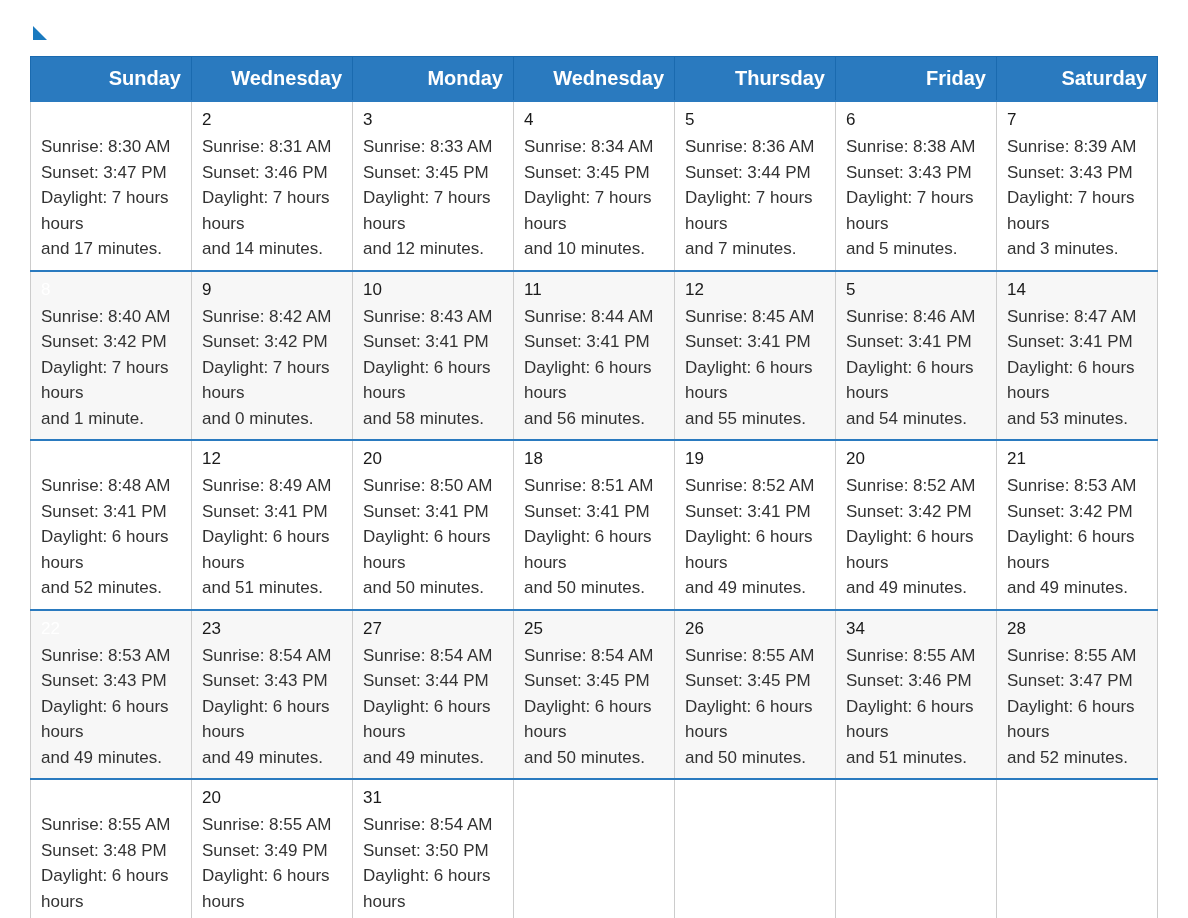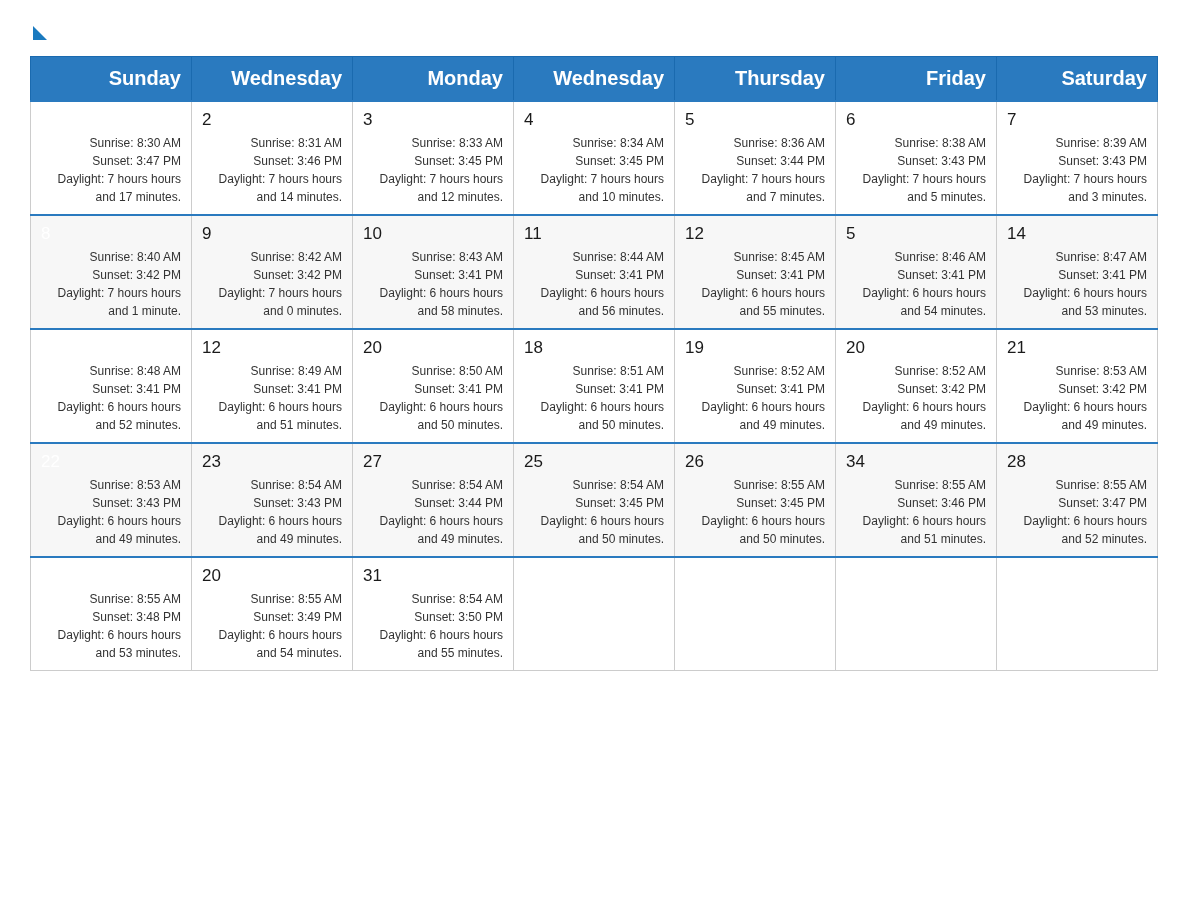--- a/index.html
+++ b/index.html
@@ -83,24 +83,23 @@
       color: #333;
       min-height: 90px;
     }
     .day-number {
       font-size: 17px;
       font-weight: 400;
       color: #1a1a1a;
       margin-bottom: 4px;
     }
     .day-info {
-      font-size: 12px;
+      font-size: 17px;
       color: #333;
       line-height: 1.5;
-      text-align: right;
     }
     tbody tr:nth-child(odd) td {
       background: #fff;
     }
     tbody tr:nth-child(even) td {
       background: #f7f7f7;
     }
     tbody tr td:first-child .day-number,
     thead tr th:first-child {
       color: #fff;

